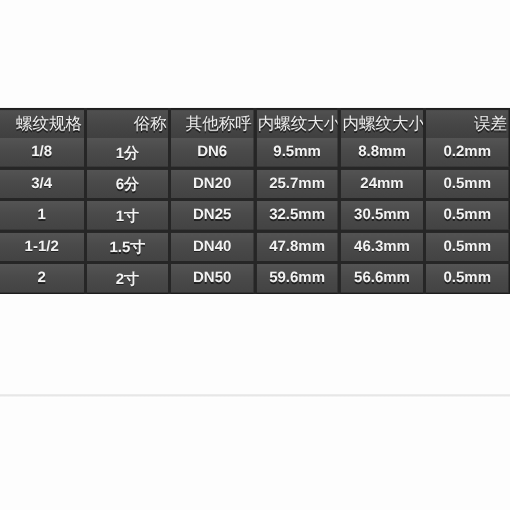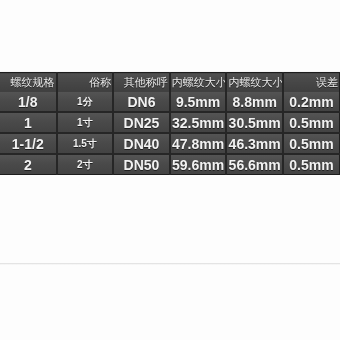--- a/index.html
+++ b/index.html
@@ -68,21 +68,21 @@
   table.spec-table thead th {
     font-size: 11px;
     font-weight: normal;
     letter-spacing: 0px;
     background-image: linear-gradient(to bottom, #505050 0%, #464646 50%, #3f3f3f 100%);
     color: #ededed;
     text-align: right;
   }
 
   table.spec-table tbody td {
-    font-size: 14px;
+    font-size: 10px;
     font-weight: bold;
   }
 
   
   table.spec-table tbody td.cn {
     font-size: 10px;
   }
 
   .edge-shade-top,
   .edge-shade-bottom {
@@ -131,20 +131,28 @@
       <tbody>
         <tr>
           <td>1/8</td>
           <td class="cn">1分</td>
           <td>DN6</td>
           <td>9.5mm</td>
           <td>8.8mm</td>
           <td>0.2mm</td>
         </tr>
         <tr>
+          <td>3/4</td>
+          <td class="cn">6分</td>
+          <td>DN20</td>
+          <td>25.7mm</td>
+          <td>24mm</td>
+          <td>0.5mm</td>
+        </tr>
+        <tr>
           <td>1</td>
           <td class="cn">1寸</td>
           <td>DN25</td>
           <td>32.5mm</td>
           <td>30.5mm</td>
           <td>0.5mm</td>
         </tr>
         <tr>
           <td>1-1/2</td>
           <td class="cn">1.5寸</td>

